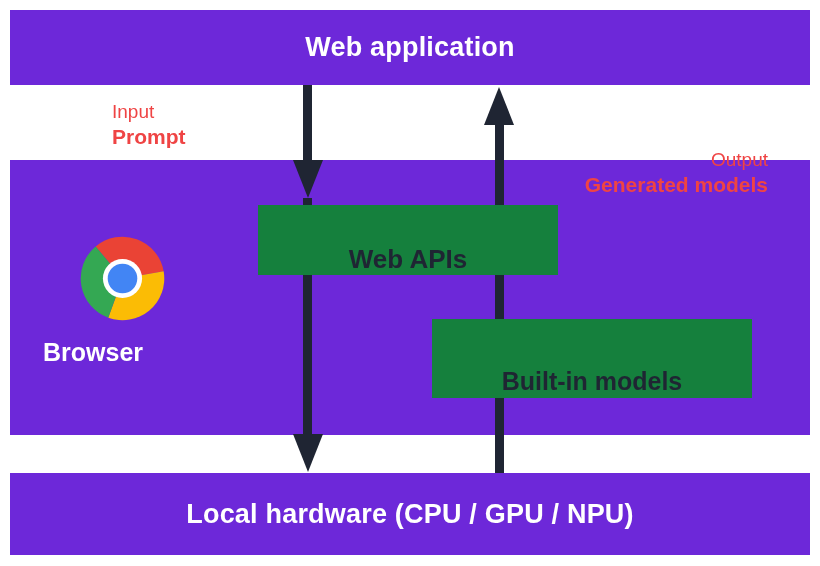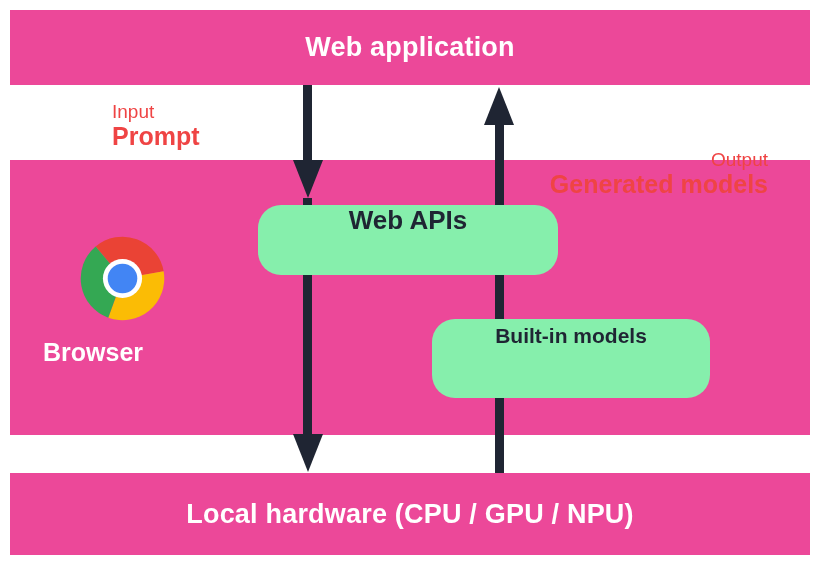--- a/index.html
+++ b/index.html
@@ -8,40 +8,40 @@
     width: 820px;
     height: 566px;
     background: #ffffff;
     font-family: "Liberation Sans", sans-serif;
     overflow: hidden;
   }
   .layer-bar {
     position: absolute;
     left: 10px;
     width: 800px;
-    background: #ec4899;
+    background: #6d28d9;
     display: flex;
     align-items: center;
     justify-content: center;
     z-index: 0;
   }
   .bar-top    { top: 10px;  height: 75px; }
   .bar-middle { top: 160px; height: 275px; }
   .bar-bottom { top: 473px; height: 82px; }
   .bar-label {
     color: #ffffff;
     font-size: 27px;
     font-weight: bold;
     letter-spacing: 0.2px;
   }
   .io-block { position: absolute; top: 100px; z-index: 2; color: #ef4444; }
   .io-left  { left: 112px; text-align: left; }
   .io-right { right: 52px; text-align: right; margin-top: 48px; }
   .io-caption { font-size: 19px; font-weight: 400; line-height: 24px; }
-  .io-strong  { font-size: 25px; font-weight: bold; line-height: 25px; }
+  .io-strong  { font-size: 21px; font-weight: bold; line-height: 25px; }
 
   .vline {
     position: absolute;
     background: #1f2533;
     z-index: 1;
   }
   .line-down-1 { left: 303px; top: 85px;  width: 9px; height: 78px; }
   .line-down-2 { left: 303px; top: 198px; width: 9px; height: 239px; }
   .line-up     { left: 495px; top: 125px; width: 9px; height: 348px; }
 
@@ -54,38 +54,37 @@
     z-index: 3;
   }
   .arrow-down { border-top: 38px solid #1f2533; }
   .arrow-up   { border-bottom: 38px solid #1f2533; }
   .arrow-down-mid    { left: 293px; top: 160px; }
   .arrow-down-bottom { left: 293px; top: 434px; }
   .arrow-up-top      { left: 484px; top: 87px; }
 
   .ybox {
     position: absolute;
-    background: #86efac;
+    background: #15803d;
     display: flex;
     flex-direction: column;
     align-items: center;
-    justify-content: flex-start;
+    justify-content: flex-end;
     z-index: 2;
     color: #1f2533;
     font-weight: bold;
     text-align: center;
-    border-radius: 23px;
   }
   .box-webapis {
     left: 258px; top: 205px; width: 300px; height: 70px;
     font-size: 26px;
   }
   .box-builtin {
-    left: 432px; top: 319px; width: 278px; height: 79px;
-    font-size: 21px; line-height: 33px;
+    left: 432px; top: 319px; width: 320px; height: 79px;
+    font-size: 25px; line-height: 33px;
   }
 
   .chrome-logo {
     position: absolute;
     left: 79px; top: 235px;
     width: 87px; height: 87px;
     z-index: 2;
   }
   .browser-label {
     position: absolute;

